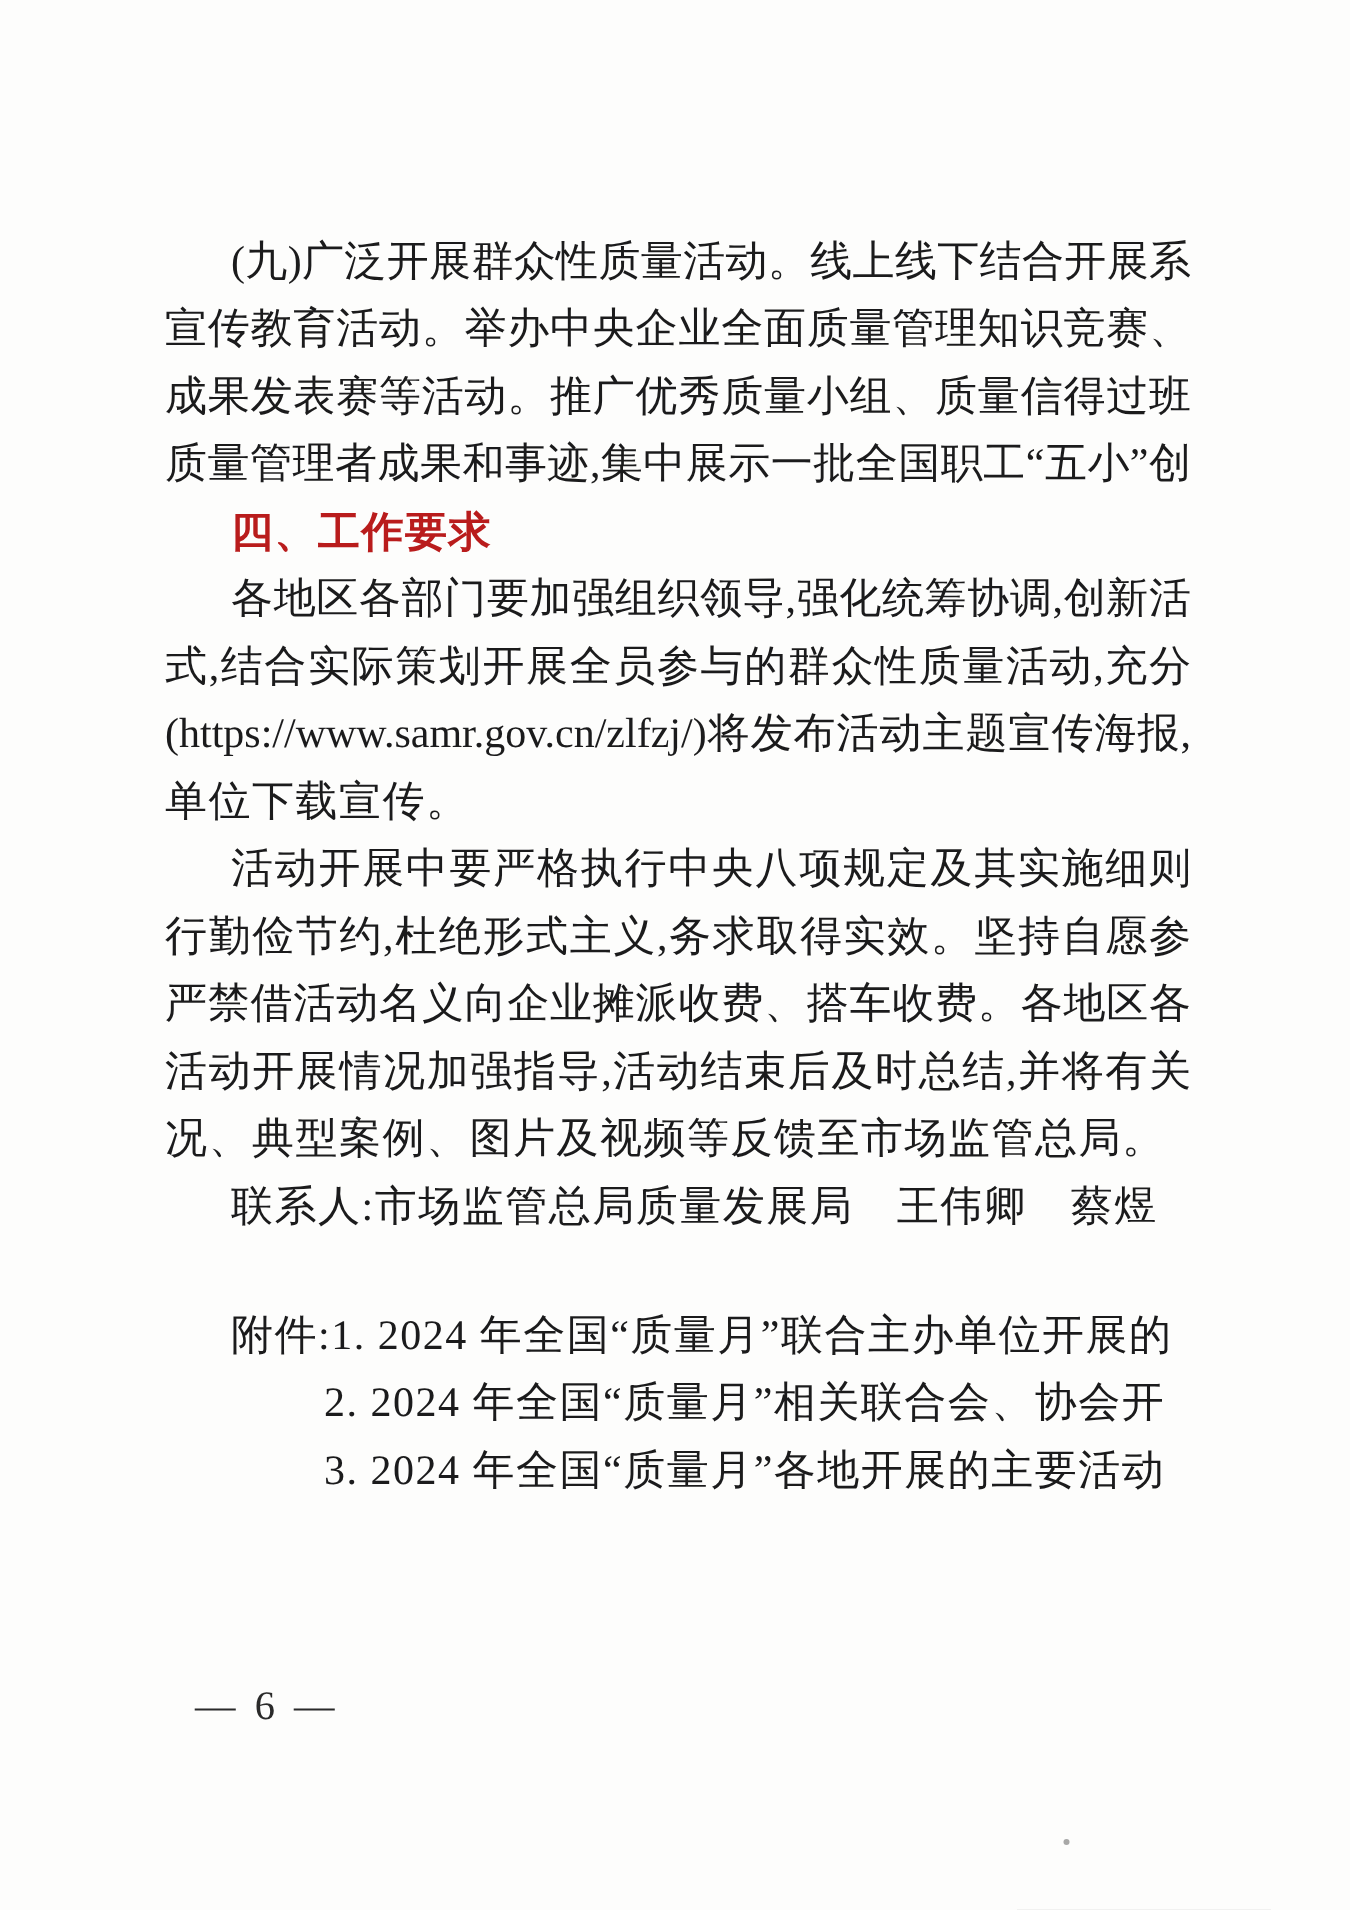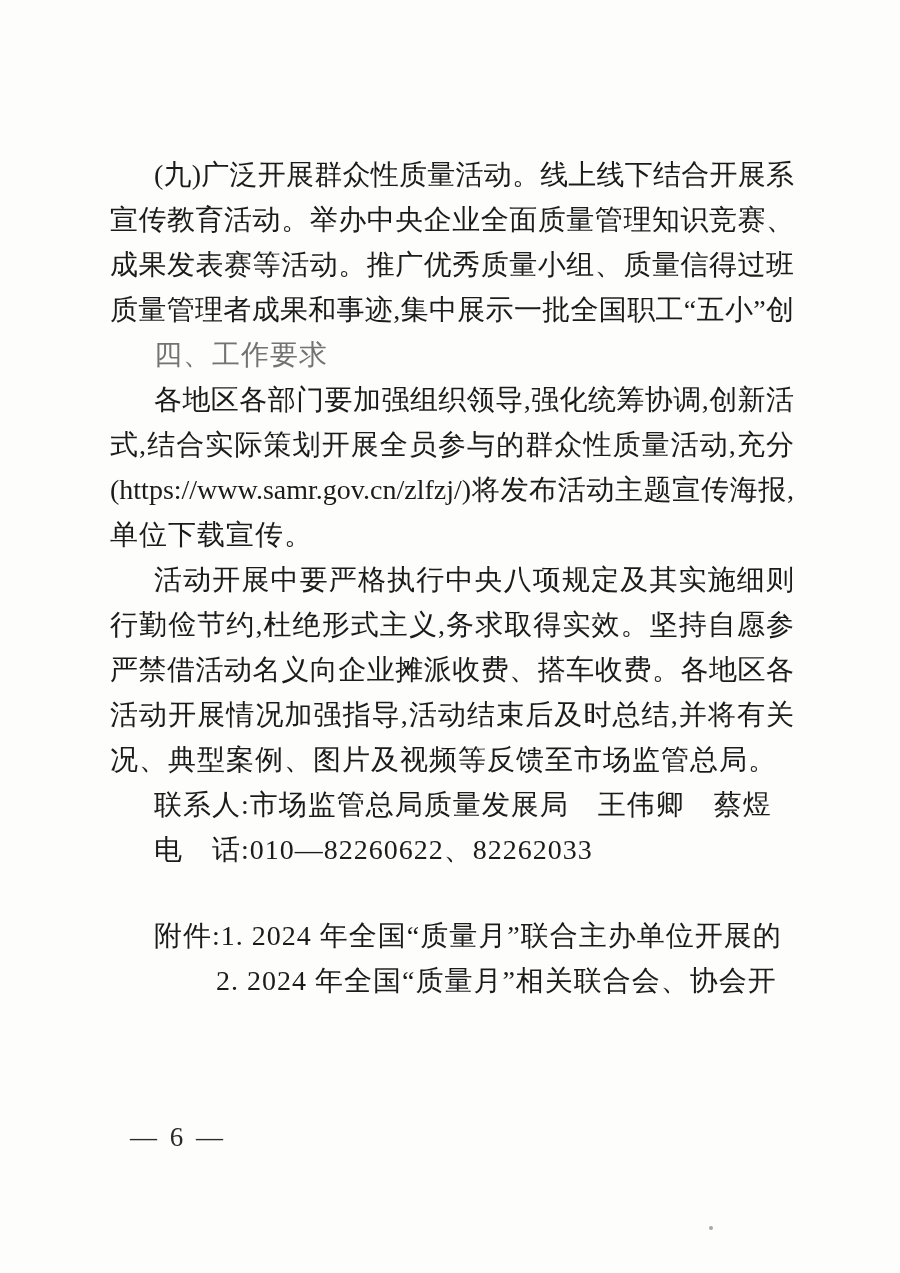--- a/index.html
+++ b/index.html
@@ -23,24 +23,24 @@
     font-size:28px;
     overflow:hidden;
     text-align:left;
   }
   .line:not(.j){letter-spacing:1px;}
   .j{text-align:justify;text-align-last:justify;}
   .indent{text-indent:44px;}
   .indent2{text-indent:106px;}
   .gap-top{margin-top:41px;}
   .heading{
-    font-weight:normal;
+    font-weight:bold;
     font-family:"Liberation Sans","DejaVu Sans",sans-serif;
     letter-spacing:2px;
-    color:#737373;
+    color:#b91c1c;
   }
   .page-number{
     position:absolute;
     left:130px;top:1117px;
     font-size:27px;
     line-height:40px;
     letter-spacing:3px;
     color:#2a2a2a;
     font-family:"Liberation Serif","DejaVu Serif",serif;
   }
@@ -66,19 +66,19 @@
       <div class="line j indent">各地区各部门要加强组织领导,强化统筹协调,创新活动形</div>
       <div class="line j">式,结合实际策划开展全员参与的群众性质量活动,充分调动各方</div>
       <div class="line j">(https://www.samr.gov.cn/zlfzj/)将发布活动主题宣传海报,供各</div>
       <div class="line">单位下载宣传。</div>
       <div class="line j indent">活动开展中要严格执行中央八项规定及其实施细则精神,厉</div>
       <div class="line j">行勤俭节约,杜绝形式主义,务求取得实效。坚持自愿参与原则,</div>
       <div class="line j">严禁借活动名义向企业摊派收费、搭车收费。各地区各部门要对</div>
       <div class="line j">活动开展情况加强指导,活动结束后及时总结,并将有关活动情</div>
       <div class="line">况、典型案例、图片及视频等反馈至市场监管总局。</div>
       <div class="line indent">联系人:市场监管总局质量发展局　王伟卿　蔡煜刚</div>
-      <div class="line indent">电　话:010—82260622、82262033</div>
       <div class="line indent gap-top">附件:1. 2024 年全国“质量月”联合主办单位开展的主要活动</div>
       <div class="line indent2">2. 2024 年全国“质量月”相关联合会、协会开展的主要活动</div>
+      <div class="line indent2">3. 2024 年全国“质量月”各地开展的主要活动</div>
     </div>
   <div class="page-number">— 6 —</div>
   <div class="scan-dot"></div>
 </div>
 
 </body></html>

